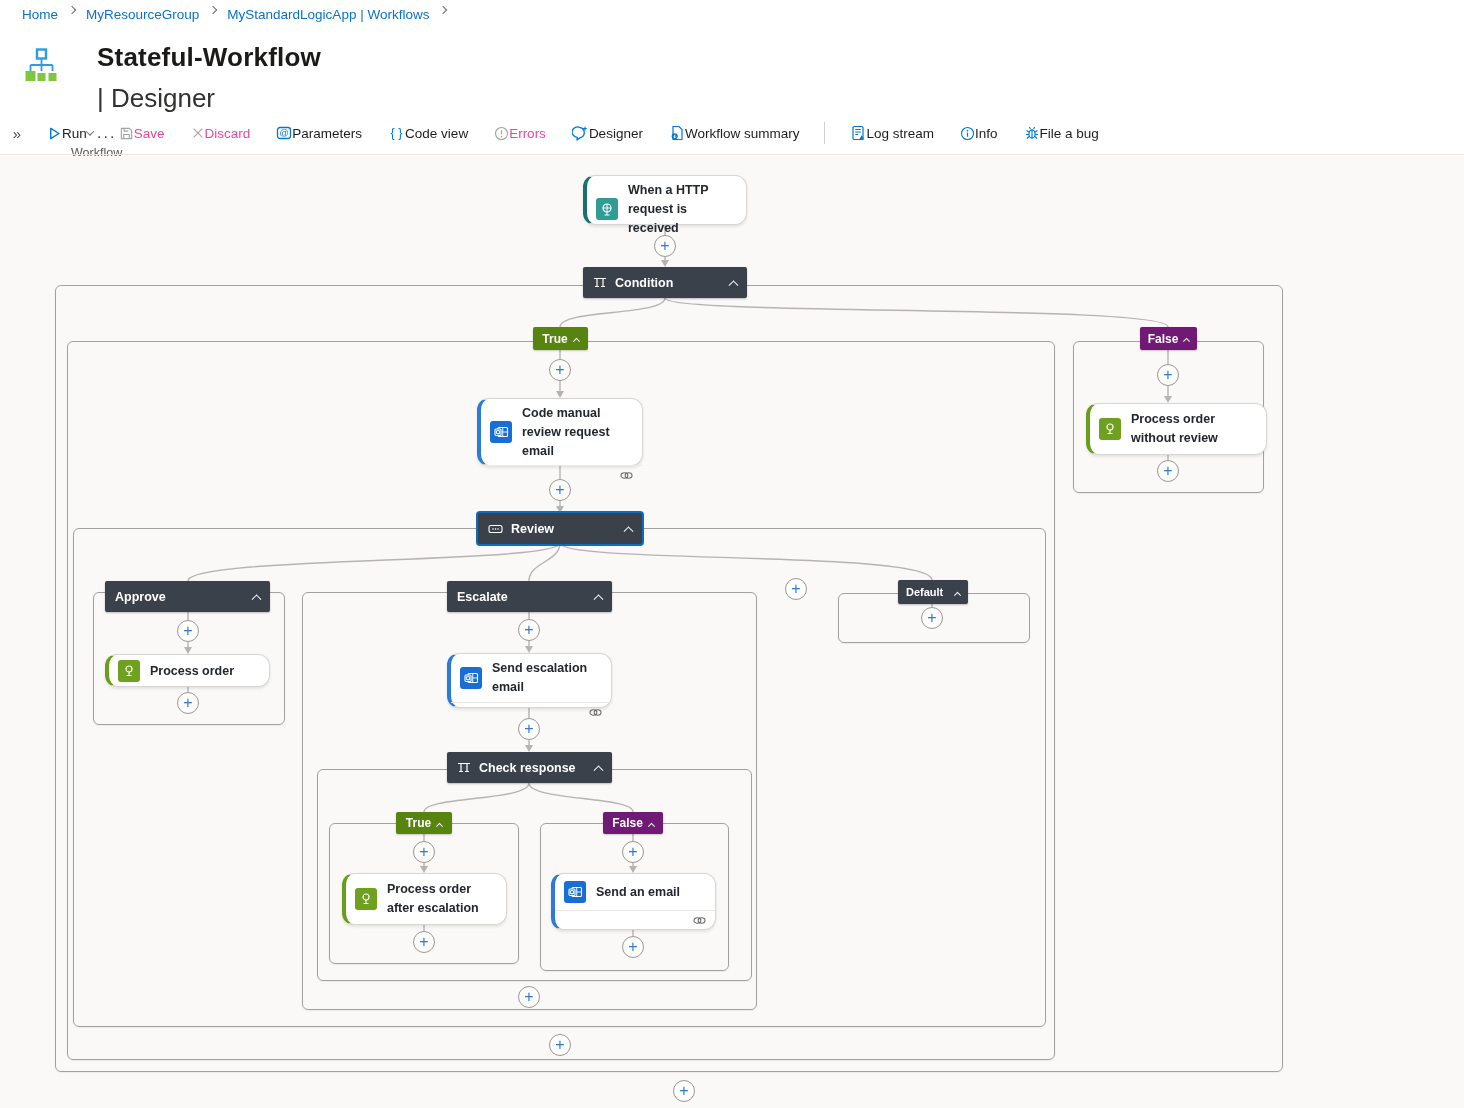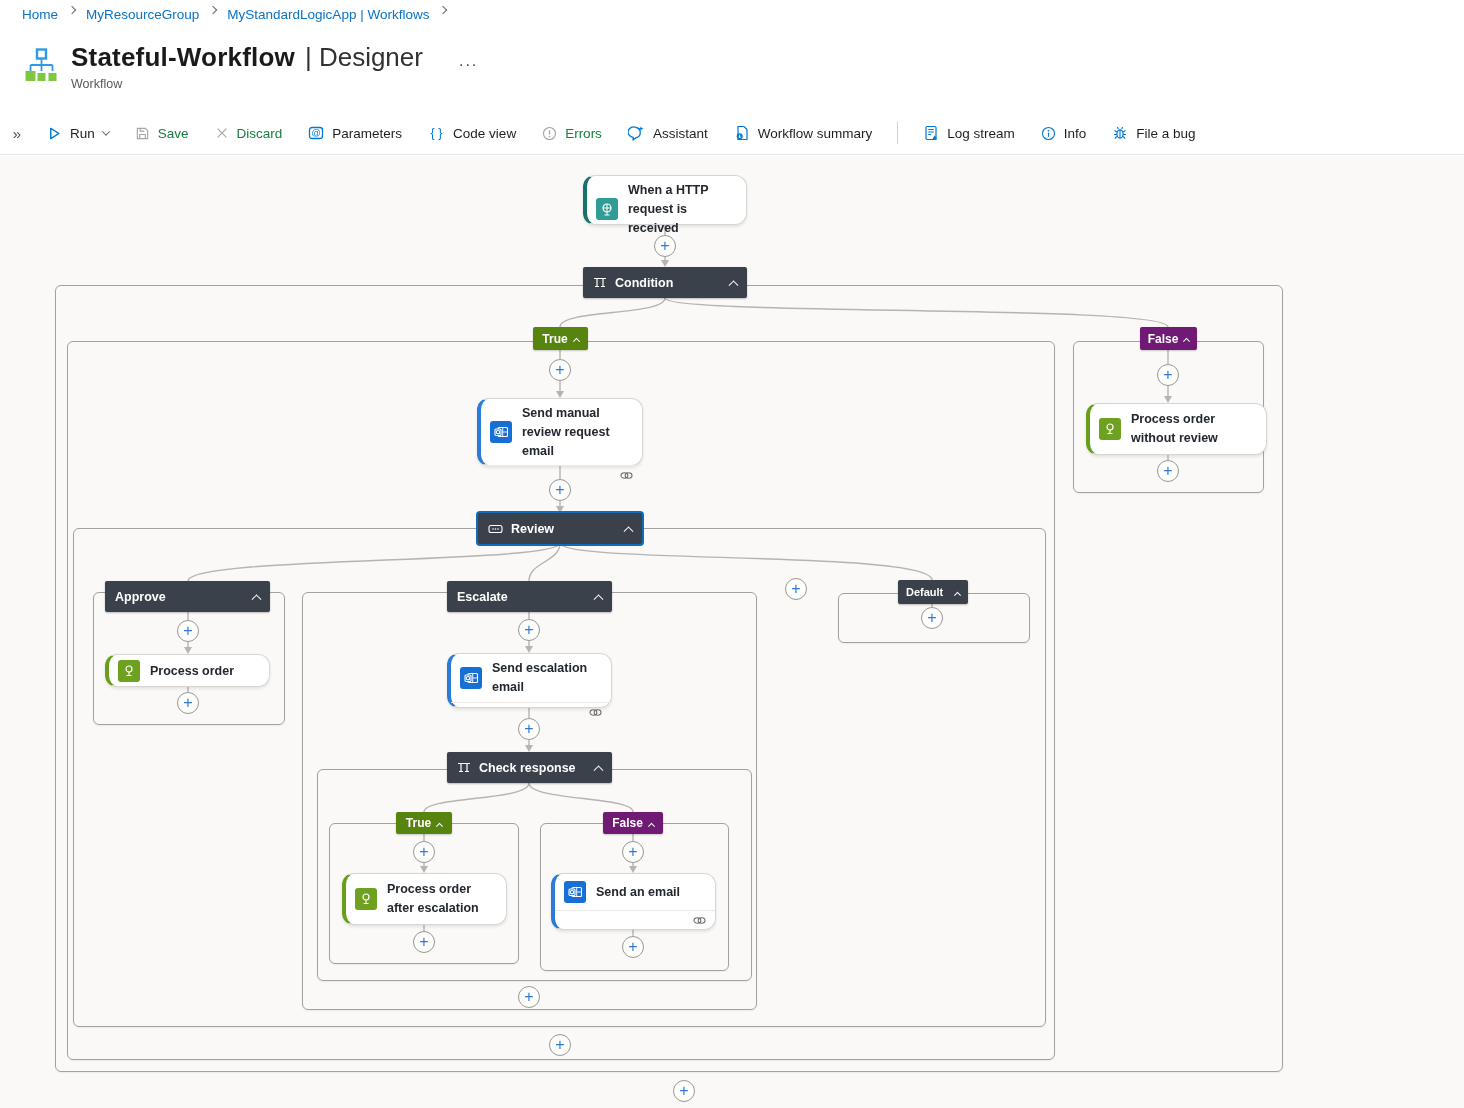--- a/index.html
+++ b/index.html
@@ -9,33 +9,33 @@
 
   
   .breadcrumb { position:absolute; left:22px; top:7px; display:flex; font-size:13.5px; }
   .breadcrumb a { color:#0a72c7; text-decoration:none; cursor:pointer; }
   .bsep { width:6px; height:6px; border-top:1.6px solid #6b6967; border-right:1.6px solid #6b6967;
           transform:rotate(45deg); display:inline-block; margin:0 11px; }
 
   
   .page-header { position:absolute; left:24px; top:42px; display:flex; align-items:flex-start; gap:12px; }
   .app-icon { width:35px; height:37px; margin-top:6px; }
-  .title-line { display:flex; align-items:baseline; gap:10px; }
+  .title-line { display:flex; align-items:baseline; gap:10px;flex-direction:column; }
   .title-main { font-size:26px; font-weight:700; color:#1b1a19; letter-spacing:.2px; }
   .title-view { font-size:26px; font-weight:400; color:#323130; }
   .title-more { font-size:16px; color:#4d4b49; letter-spacing:2px; margin-left:26px; cursor:pointer; background:none; border:none; }
   .subtitle { font-size:12.5px; color:#5b5955; margin-top:4px; }
 
   
   .toolbar { position:absolute; left:0; top:112px; width:1464px; height:43px; display:flex; align-items:center;
              border-bottom:1px solid #e8e6e3; }
   .tb-collapse { width:34px; text-align:center; font-size:15px; color:#4f4d4b; background:none; border:none; cursor:pointer; }
-  .tb-item { display:flex; align-items:center; gap:8px; background:none; border:none; cursor:pointer;
+  .tb-item { display:flex; align-items:center; background:none; border:none; cursor:pointer;
              font-family:inherit; font-size:13.5px; color:#1f1e1d; margin:0 13px; white-space:nowrap;justify-content:center; }
-  .tb-item.disabled { color:#15803d; cursor:default; }
+  .tb-item.disabled { color:#ec4899; cursor:default; }
   .tb-item svg { display:block; }
   .tb-sep { width:1px; height:22px; background:#d4d2cf; margin:0 12px; }
   .chev-dn { width:6px; height:6px; border-right:1.4px solid #6b6967; border-bottom:1.4px solid #6b6967;
              transform:rotate(45deg) translate(-1px,-1px); display:inline-block; }
 
   
   .canvas-bg { position:absolute; left:0; top:156px; width:1464px; height:952px; background:#faf9f7; }
   .connectors { position:absolute; left:0; top:0; z-index:2; pointer-events:none; }
 
   .scope-box { position:absolute; border:1px solid #a3a19d; border-radius:6px; z-index:1;
@@ -173,21 +173,21 @@
       <span>Errors</span>
     </button>
 
     <button class="tb-item">
       <span class="hdr-icon">
         <svg width="17" height="16" viewBox="0 0 17 16">
             <path d="M8 2.5 a5.4 5.2 0 1 0 -2.7 9.8 L5 15 l3.3-2.4 a5.4 5.2 0 0 0 -0.3-10.1" fill="none" stroke="#0078d4" stroke-width="1.3" stroke-linejoin="round"></path>
             <path d="M13 1 l.7 1.9 1.9.7 -1.9.7 -.7 1.9 -.7-1.9 -1.9-.7 1.9-.7 Z" fill="#0078d4"></path>
           </svg>
       </span>
-      <span>Assistant</span>
+      <span>Designer</span>
     </button>
 
     <button class="tb-item">
       <span class="hdr-icon">
         <svg width="16" height="16" viewBox="0 0 16 16">
             <path d="M4 1.5 h6 l3 3 v10 h-9 z" fill="none" stroke="#0078d4" stroke-width="1.2"></path>
             <circle cx="5.7" cy="11.3" r="3" fill="#0078d4"></circle>
             <path d="M5.7 9.7 v3 M4.6 11.7 l1.1 1.1 1.1-1.1" stroke="#fff" stroke-width="1" fill="none"></path>
           </svg>
       </span>
@@ -322,21 +322,21 @@
   <div class="card acc-blue" style="left:477px;top:398px;width:166px;height:68px">
     <div class="card-main">
       <span class="card-icon bg-blue">
         <svg width="15" height="14" viewBox="0 0 15 14">
             <rect x="4" y="2.5" width="9.5" height="9" rx="1" fill="none" stroke="#fff" stroke-width="1.1"></rect>
             <path d="M8.7 2.5 V11.5 M8.7 7 H13.5" stroke="#fff" stroke-width=".9"></path>
             <rect x="1" y="4" width="6" height="6.5" rx="1" fill="#176fd4" stroke="#fff" stroke-width="1.1"></rect>
             <circle cx="4" cy="7.2" r="1.7" fill="none" stroke="#fff" stroke-width="1.1"></circle>
           </svg>
       </span>
-      <span class="card-label">Send manual review request email</span>
+      <span class="card-label">Code manual review request email</span>
     </div>
     <div class="card-footer">
       <span>
         <svg width="13" height="9" viewBox="0 0 13 9">
             <ellipse cx="4.4" cy="4.5" rx="3.4" ry="2.7" fill="none" stroke="#6e6b68" stroke-width="1.1"></ellipse>
             <ellipse cx="8.6" cy="4.5" rx="3.4" ry="2.7" fill="none" stroke="#6e6b68" stroke-width="1.1"></ellipse>
           </svg>
       </span>
     </div>
   </div>

